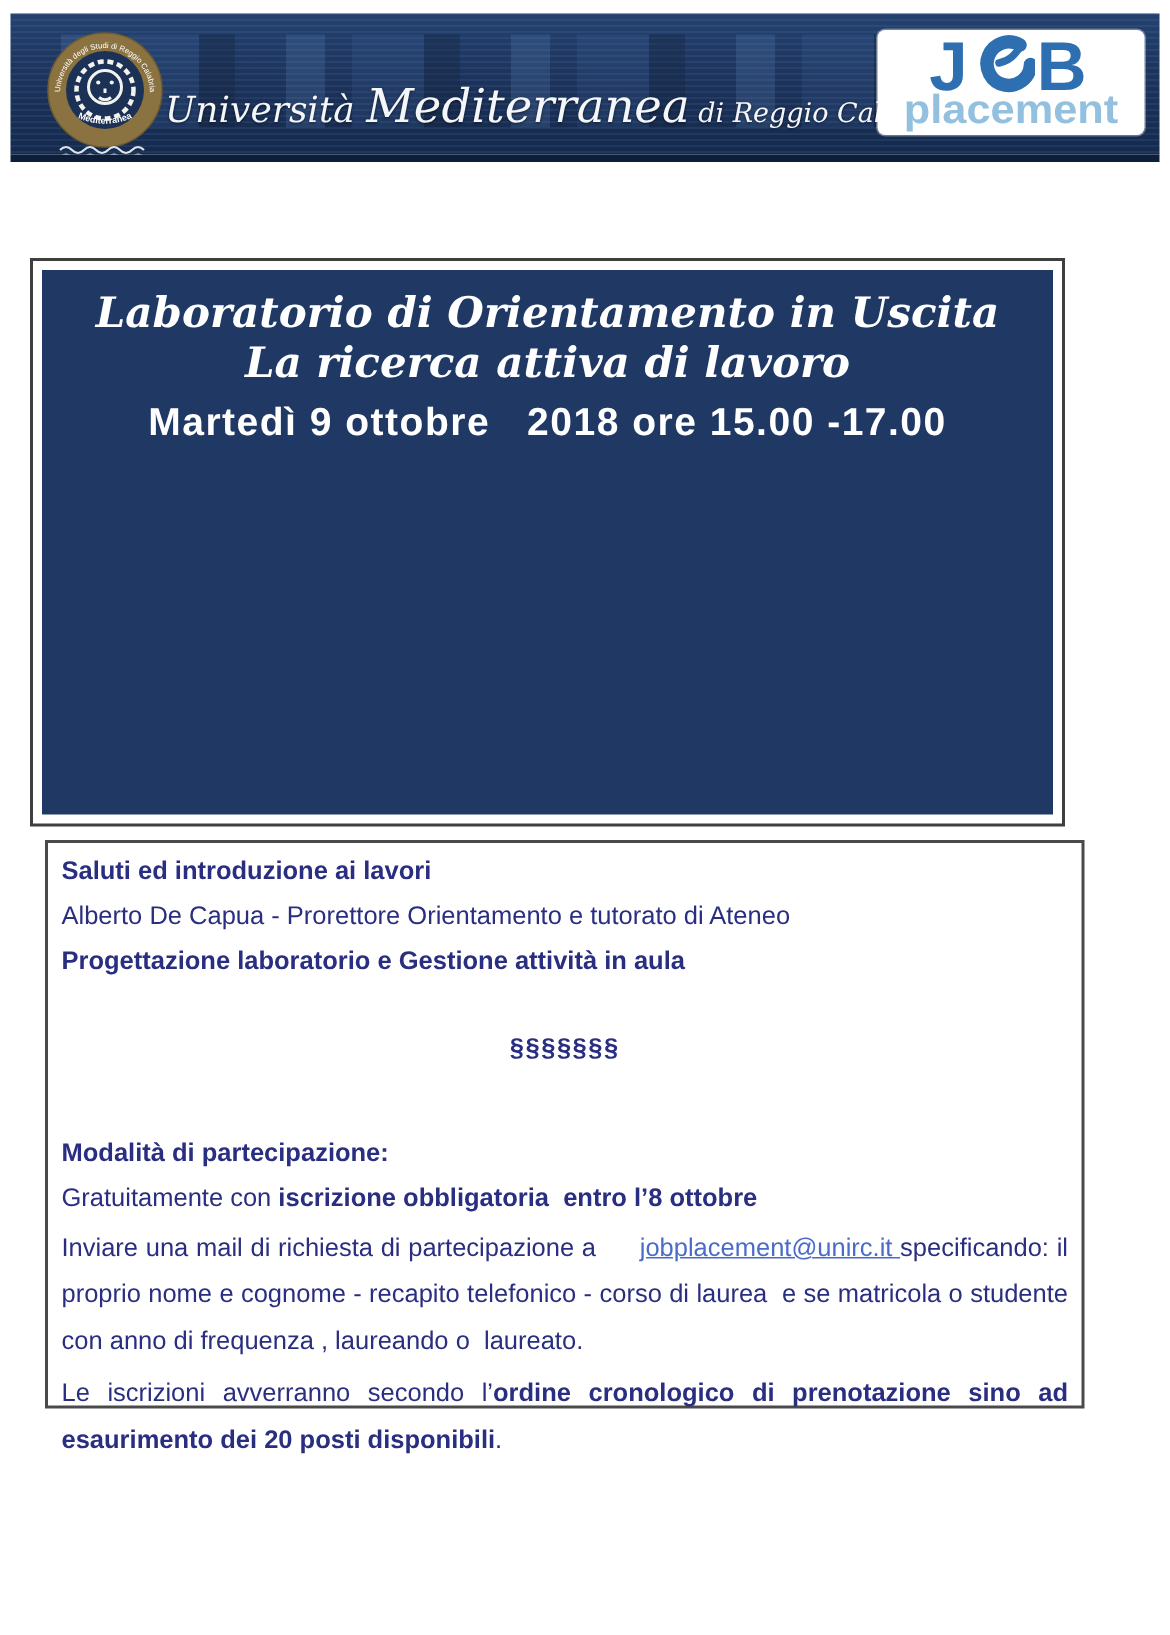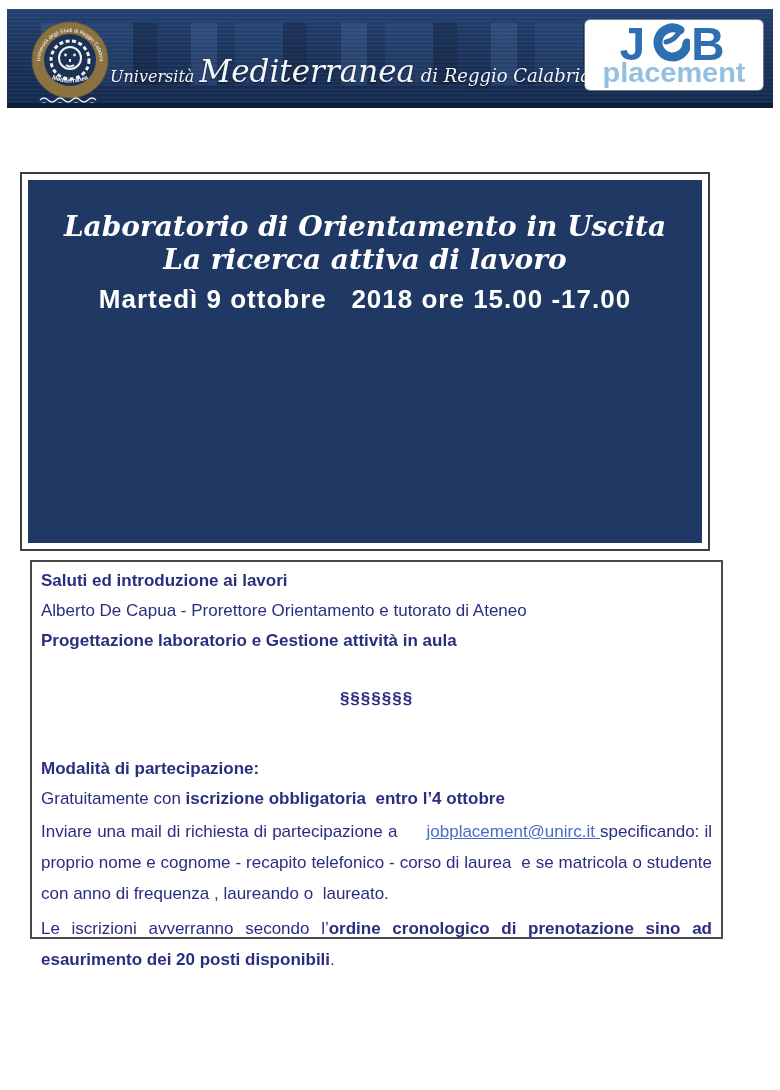--- a/index.html
+++ b/index.html
@@ -26,21 +26,21 @@
       rgba(0,0,0,0) 60px 78px, rgba(70,110,170,0.16) 78px 126px,
       rgba(20,35,60,0.35) 126px 150px);
   }
   .seal { position:absolute; left:21px; top:9px; width:84px; height:96px; }
   .seal text { font-family:"Liberation Sans", sans-serif; }
   .banner-title {
     position:absolute; left:103px; top:44px; white-space:nowrap;
     color:#f4f6fa; font-family:"DejaVu Serif", serif; font-style:italic;
     text-shadow:0 1px 2px rgba(0,0,0,0.55);
   }
-  .bt-univ { font-size:16px;margin-top:28px; }
+  .bt-univ { font-size:24px;margin-top:28px; }
   .bt-main { font-size:31px; }
   .bt-suffix { font-size:18px; }
 
   .job-logo {
     position:absolute; left:578px; top:11px; width:178px; height:70px;
     background:#ffffff; border-radius:5px;
     box-shadow:0 0 0 1px rgba(255,255,255,0.35);
   }
   .job-line {
     position:absolute; left:0; top:1px; width:100%; height:46px;
@@ -58,21 +58,21 @@
   
   .event-box {
     position:absolute; left:20px; top:172px; width:690px; height:379px;
     background:#ffffff; border:2px solid #3f3f3f; padding:6px;
   }
   .event-inner {
     width:100%; height:100%; background:#1f3864; color:#ffffff;
     text-align:center;
   }
   .event-title {
-    padding-top:30px; font-family:"DejaVu Serif", serif;
+    padding-top:12px; font-family:"DejaVu Serif", serif;
     font-style:italic; font-weight:bold; font-size:28px;
   }
   .event-subtitle {
     font-family:"DejaVu Serif", serif;
     font-style:italic; font-weight:bold; font-size:28px;
   }
   .event-datetime {
     margin-top:8px; font-weight:bold; font-size:26px; letter-spacing:1px;
     white-space:pre-wrap;
   }
@@ -158,18 +158,18 @@
 
 <div class="details-box">
   <p class="s1-head">Saluti ed introduzione ai lavori</p>
   <p>Alberto De Capua - Prorettore Orientamento e tutorato di Ateneo</p>
 
   <p class="s2-head">Progettazione laboratorio e Gestione attività in aula</p>
 
   <p class="divider-row">§§§§§§§</p>
 
   <p class="part-head">Modalità di partecipazione:</p>
-  <p><span>Gratuitamente con </span><span class="bold">iscrizione obbligatoria  entro l’4 ottobre</span></p>
+  <p><span>Gratuitamente con </span><span class="bold">iscrizione obbligatoria  entro l’8 ottobre</span></p>
 
   <p class="mail-para"><span>Inviare una mail di richiesta di partecipazione a </span><a class="mail-link">jobplacement@unirc.it </a><span>specificando: il proprio nome e cognome - recapito telefonico - corso di laurea  e se matricola o studente con anno di frequenza , laureando o  laureato.</span></p>
 
   <p class="closing-para"><span>Le iscrizioni avverranno secondo l’</span><span class="bold">ordine cronologico di prenotazione sino ad esaurimento dei 20 posti disponibili</span><span>.</span></p>
 </div>
 
 </body></html>

